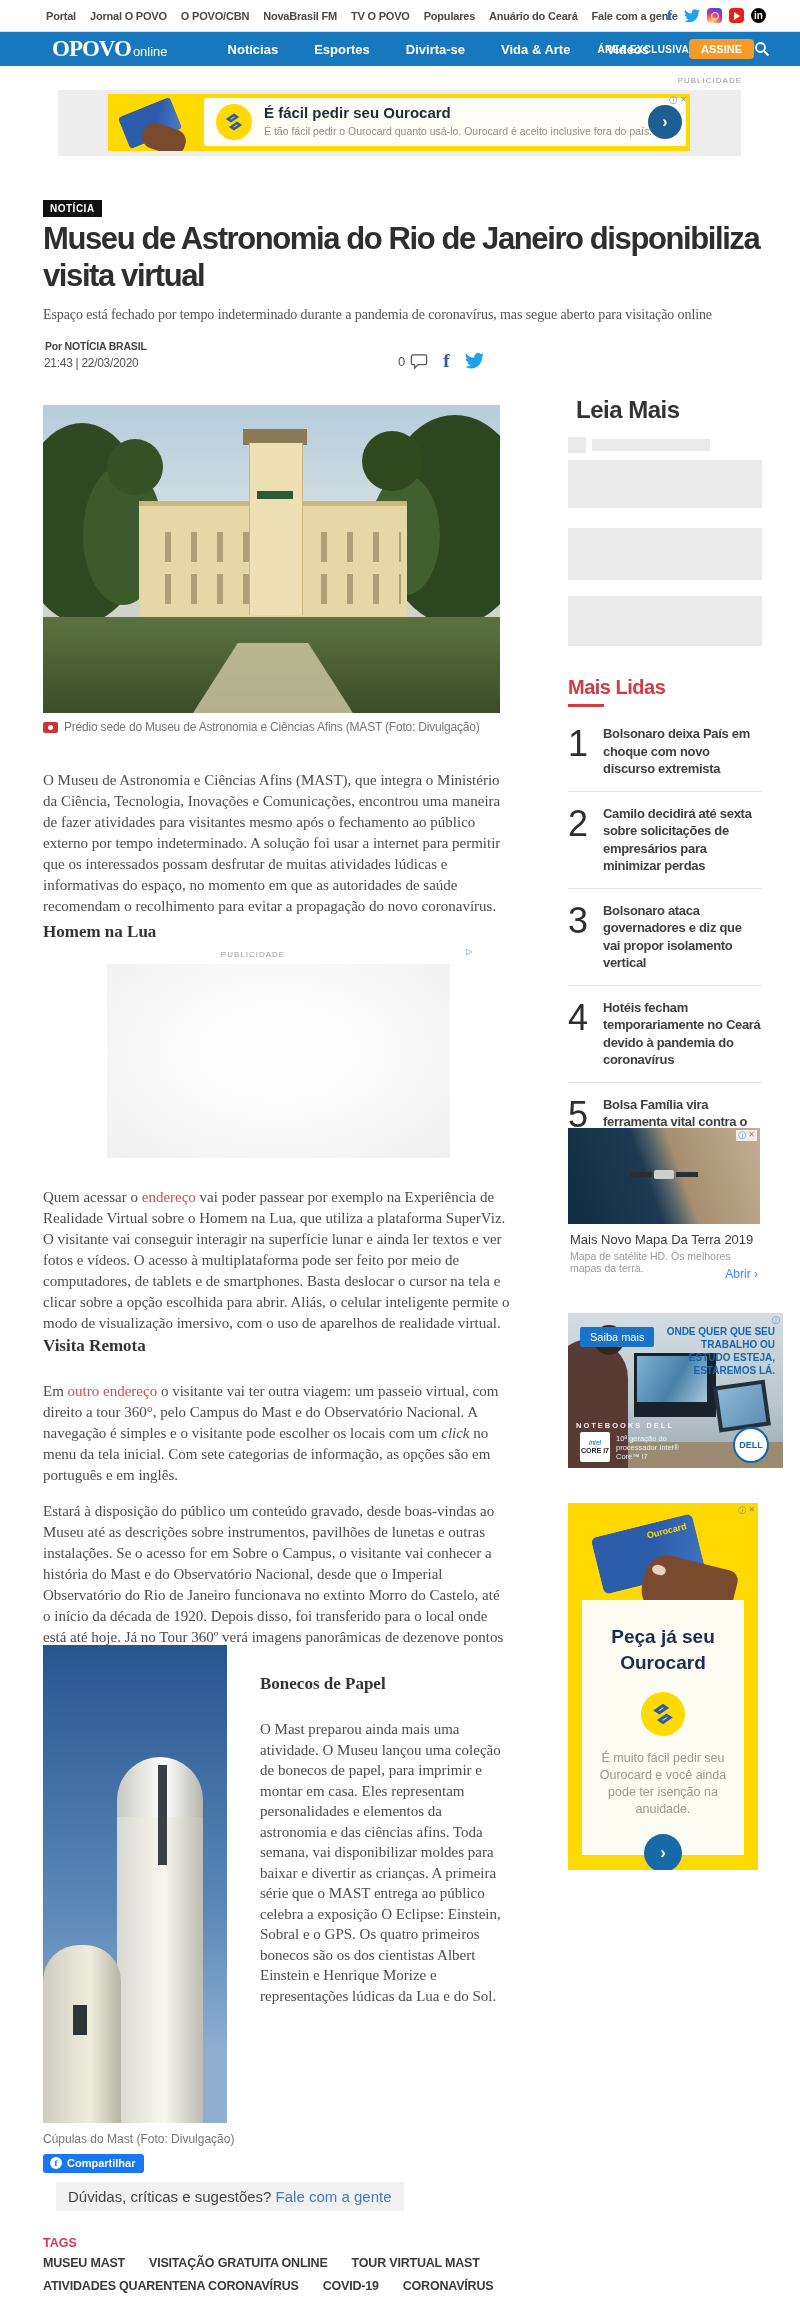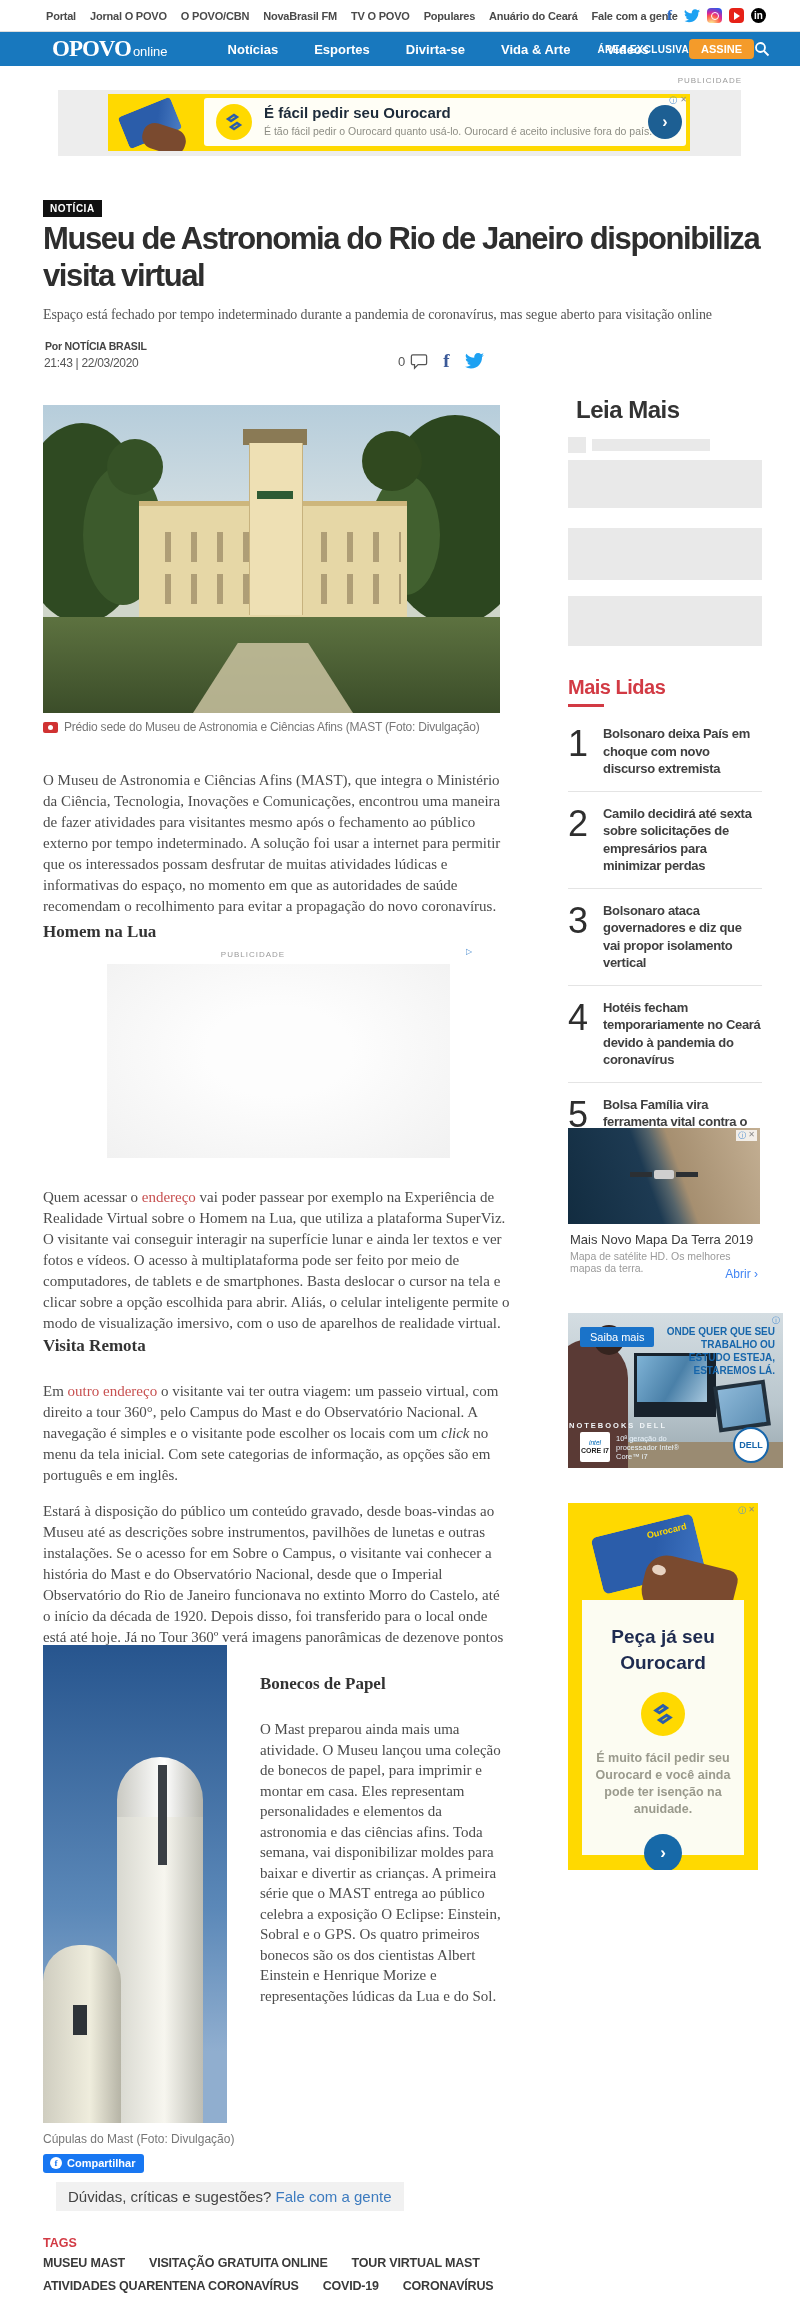--- a/index.html
+++ b/index.html
@@ -168,21 +168,21 @@
   #ad-dell .head{position:absolute;left:26px;top:12px;width:30px;height:30px;border-radius:50%;background:#35241f;}
   #ad-dell .mon{position:absolute;left:66px;top:40px;width:76px;height:58px;background:#18222c;padding:3px;}
   #ad-dell .scr{width:70px;height:46px;background:linear-gradient(120deg,#7fb3d6,#4a80a8 55%,#a8c8de);}
   #ad-dell .lap{position:absolute;left:148px;top:70px;width:52px;height:46px;background:#22313d;transform:rotate(-8deg);}
   #ad-dell .lap::after{content:"";position:absolute;inset:4px;background:linear-gradient(140deg,#8db8d8,#5d8fb4);}
   #ad-dell .desk{position:absolute;left:0;bottom:0;width:100%;height:26px;background:#9a8b72;}
   #ad-dell .btn{position:absolute;left:12px;top:14px;background:#1a73c9;color:#fff;font-size:11px;
       padding:4px 10px;border-radius:2px;}
   #ad-dell .head-txt{position:absolute;right:8px;top:12px;width:112px;text-align:right;
       font-size:10px;line-height:13px;font-weight:bold;color:#1766ab;}
-  #ad-dell .nb{position:absolute;left:1px;top:108px;font-size:7.5px;letter-spacing:2px;color:#f0f4f7;font-weight:bold;}
+  #ad-dell .nb{position:absolute;left:8px;top:108px;font-size:7.5px;letter-spacing:2px;color:#f0f4f7;font-weight:bold;}
   #ad-dell .intel{position:absolute;left:12px;top:119px;width:30px;height:30px;background:#fff;border-radius:2px;
       display:flex;flex-direction:column;align-items:center;justify-content:center;line-height:1;}
   #ad-dell .intel .i1{font-size:6.5px;color:#0068b5;font-style:italic;}
   #ad-dell .intel .i2{font-size:7px;color:#222;font-weight:bold;}
   #ad-dell .gen{position:absolute;left:48px;top:121px;width:86px;font-size:7.5px;line-height:9px;color:#eaf3fa;}
   #ad-dell .dlogo{position:absolute;right:14px;top:114px;width:32px;height:32px;border-radius:50%;
       background:#fff;border:2px solid #1766ab;color:#1766ab;font-weight:bold;font-size:9px;
       display:flex;align-items:center;justify-content:center;}
   #ad-dell .ac{position:absolute;right:3px;top:2px;}
 
@@ -192,21 +192,21 @@
   #ad-ouro .card{position:absolute;left:28px;top:22px;width:104px;height:58px;border-radius:6px;
       background:linear-gradient(115deg,#2b5daa 55%,#3f74c2),
       radial-gradient(circle at 80% 25%,#ffe14d 14%,transparent 15%);transform:rotate(-14deg);
       color:#ffd900;font-size:9px;font-weight:bold;text-align:right;padding:6px 8px 0 0;box-sizing:border-box;}
   #ad-ouro .hand{position:absolute;left:74px;top:58px;width:92px;height:60px;background:#7a4a2f;
       border-radius:22px 10px 10px 26px;transform:rotate(14deg);}
   #ad-ouro .nail{position:absolute;left:84px;top:62px;width:14px;height:10px;background:#e8d3c2;border-radius:50%;transform:rotate(14deg);}
   #ad-ouro .panel{position:absolute;left:14px;top:97px;width:162px;height:255px;background:#fcfcf2;}
   #ad-ouro .t{margin-top:24px;text-align:center;font-size:19px;line-height:26px;font-weight:bold;color:#1e2b50;}
   #ad-ouro .bb-logo{width:44px;height:44px;margin:16px auto 0;}
-  #ad-ouro .b{margin:14px 12px 16px;text-align:center;font-size:12.5px;line-height:17px;color:#9a9a8d;font-weight:bold;}
+  #ad-ouro .b{margin:14px 12px 16px;text-align:center;font-size:12.5px;line-height:17px;color:#9a9a8d;}
   #ad-ouro .arrow{width:38px;height:38px;border-radius:50%;background:#1769a8;color:#fff;margin:12px auto 0;
       display:flex;align-items:center;justify-content:center;font-size:17px;font-weight:bold;}
 
   svg{display:block;}
 </style>
 </head>
 <body>
 
 <div id="page">
 

